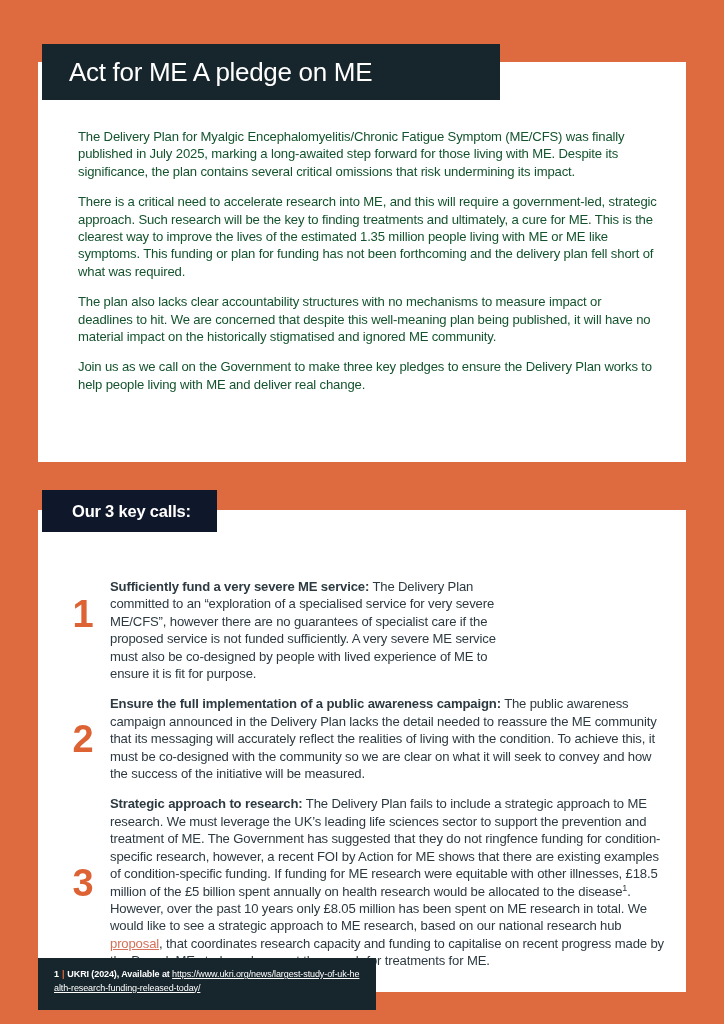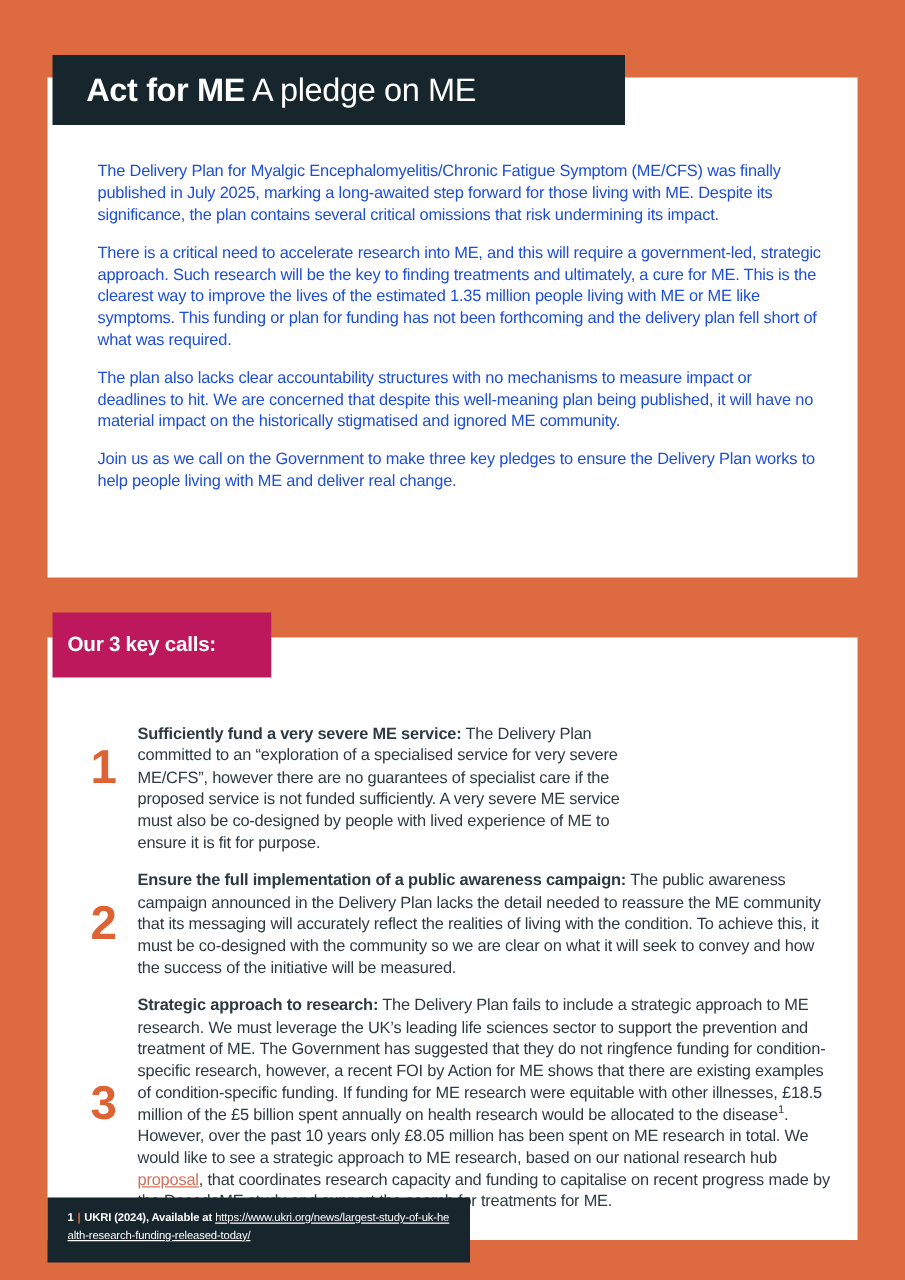--- a/index.html
+++ b/index.html
@@ -46,32 +46,32 @@
     padding-left: 27px;
   }
 
   .title-text {
     color: #FFFFFF;
     font-size: 26px;
     letter-spacing: -0.3px;
     white-space: nowrap;
     line-height: 1;
   }
-  .title-text .strong { font-weight: bold; text-align: right; }
+  .title-text .strong { font-weight: normal; text-align: right; }
   .title-text .light { font-weight: normal; }
 
   .intro-body {
     position: absolute;
     left: 40px;
     top: 66px;
     right: 28px;
   }
 
   .para {
-    color: #1d4ed8;
+    color: #14532d;
     font-size: 13.1px;
     line-height: 1.33;
     margin-bottom: 13px;
     letter-spacing: -0.15px;
   }
   .para:last-child { margin-bottom: 0; }
 
   
   .card-calls {
     position: absolute;
@@ -80,25 +80,25 @@
     width: 648px;
     height: 482px;
     background: #FFFFFF;
   }
 
   .calls-bar {
     position: absolute;
     left: 42px;
     top: 490px;
     width: 175px;
-    height: 52px;
-    background: #be185d;
+    height: 42px;
+    background: #0f172a;
     display: flex;
     align-items: center;
-    padding-left: 12px;
+    padding-left: 30px;
     z-index: 4;
   }
   .calls-bar-text {
     color: #FFFFFF;
     font-size: 16.5px;
     font-weight: bold;
     letter-spacing: -0.2px;
   }
 
   .calls-list {

